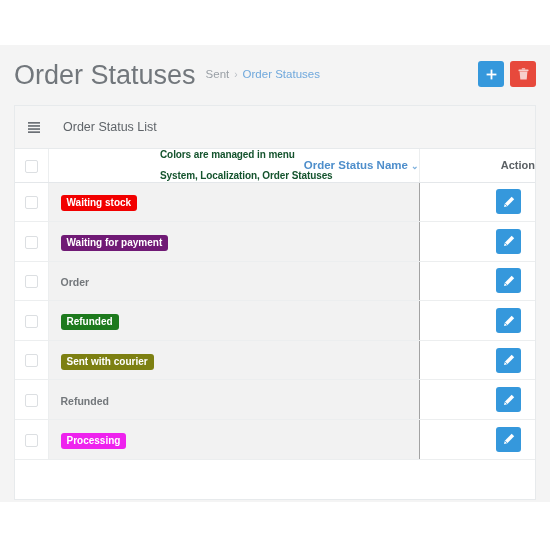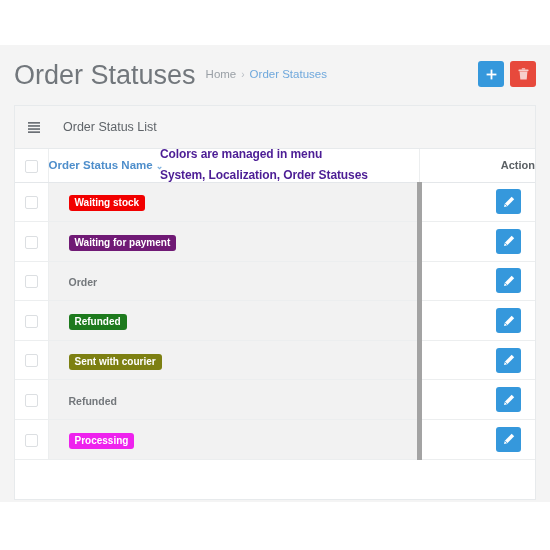--- a/index.html
+++ b/index.html
@@ -122,21 +122,21 @@
   .col-action { width: 116px; }
 
   table.grid thead th {
     height: 33px;
     border-bottom: 1px solid #e4e7ea;
     background: #ffffff;
     padding: 0 0 0 0;
   }
   .th-name {
     padding-left: 12px;
-    text-align: left;
+    text-align: right;
     font-size: 11.5px;
     font-weight: bold;
     color: #4e8ecb;
     white-space: nowrap;
     border-right: 1px solid #eceeef;
   }
   .th-name .caret {
     font-size: 9px;
     margin-left: 3px;
     color: #7bafdd;
@@ -150,23 +150,23 @@
   }
   .th-check { border-right: 1px solid #eceeef; }
 
   table.grid tbody tr { height: 39.6px; }
   td.cell-check {
     text-align: center;
     background: #ffffff;
     border-right: 1px solid #eceeef;
   }
   td.cell-name {
-    padding-left: 20px;
+    padding-left: 12px;
     background: #f2f2f2;
-    border-right: 5px solid #a3a3a3;
+    border-right: 1px solid #a3a3a3;
   }
   td.cell-action {
     text-align: right;
     padding-right: 14px;
     background: #ffffff;
   }
 
   .chk {
     width: 13px; height: 13px;
     border: 1px solid #dcdfe2;
@@ -209,40 +209,40 @@
 
   
   .annotation {
     position: absolute;
     left: 160px;
     top: 99px;
     z-index: 40;
     pointer-events: none;
   }
   .annotation .ln {
-    font-size: 12px;
-    font-weight: bold;
-    color: #4c1d95;
+    font-size: 10px;
+    font-weight: bold;
+    color: #14532d;
     line-height: 21px;
     white-space: nowrap;
     letter-spacing: -0.1px;
   }
 </style>
 </head>
 <body>
 
 <div id="screen">
 
   <div class="app-body">
 
     <div class="page-header">
       <div class="page-title">Order Statuses</div>
 
       <div class="breadcrumb">
-        <span class="crumb-home">Home</span>
+        <span class="crumb-home">Sent</span>
         <span class="crumb-sep">›</span>
         <span class="crumb-current">Order Statuses</span>
       </div>
 
       <div class="header-actions">
         <button class="hbtn add">
           <span>
             <svg width="11" height="11" viewBox="0 0 11 11" aria-hidden="true">
               <rect x="4.6" y="0.6" width="1.8" height="9.8" fill="#ffffff"></rect>
               <rect x="0.6" y="4.6" width="9.8" height="1.8" fill="#ffffff"></rect>

